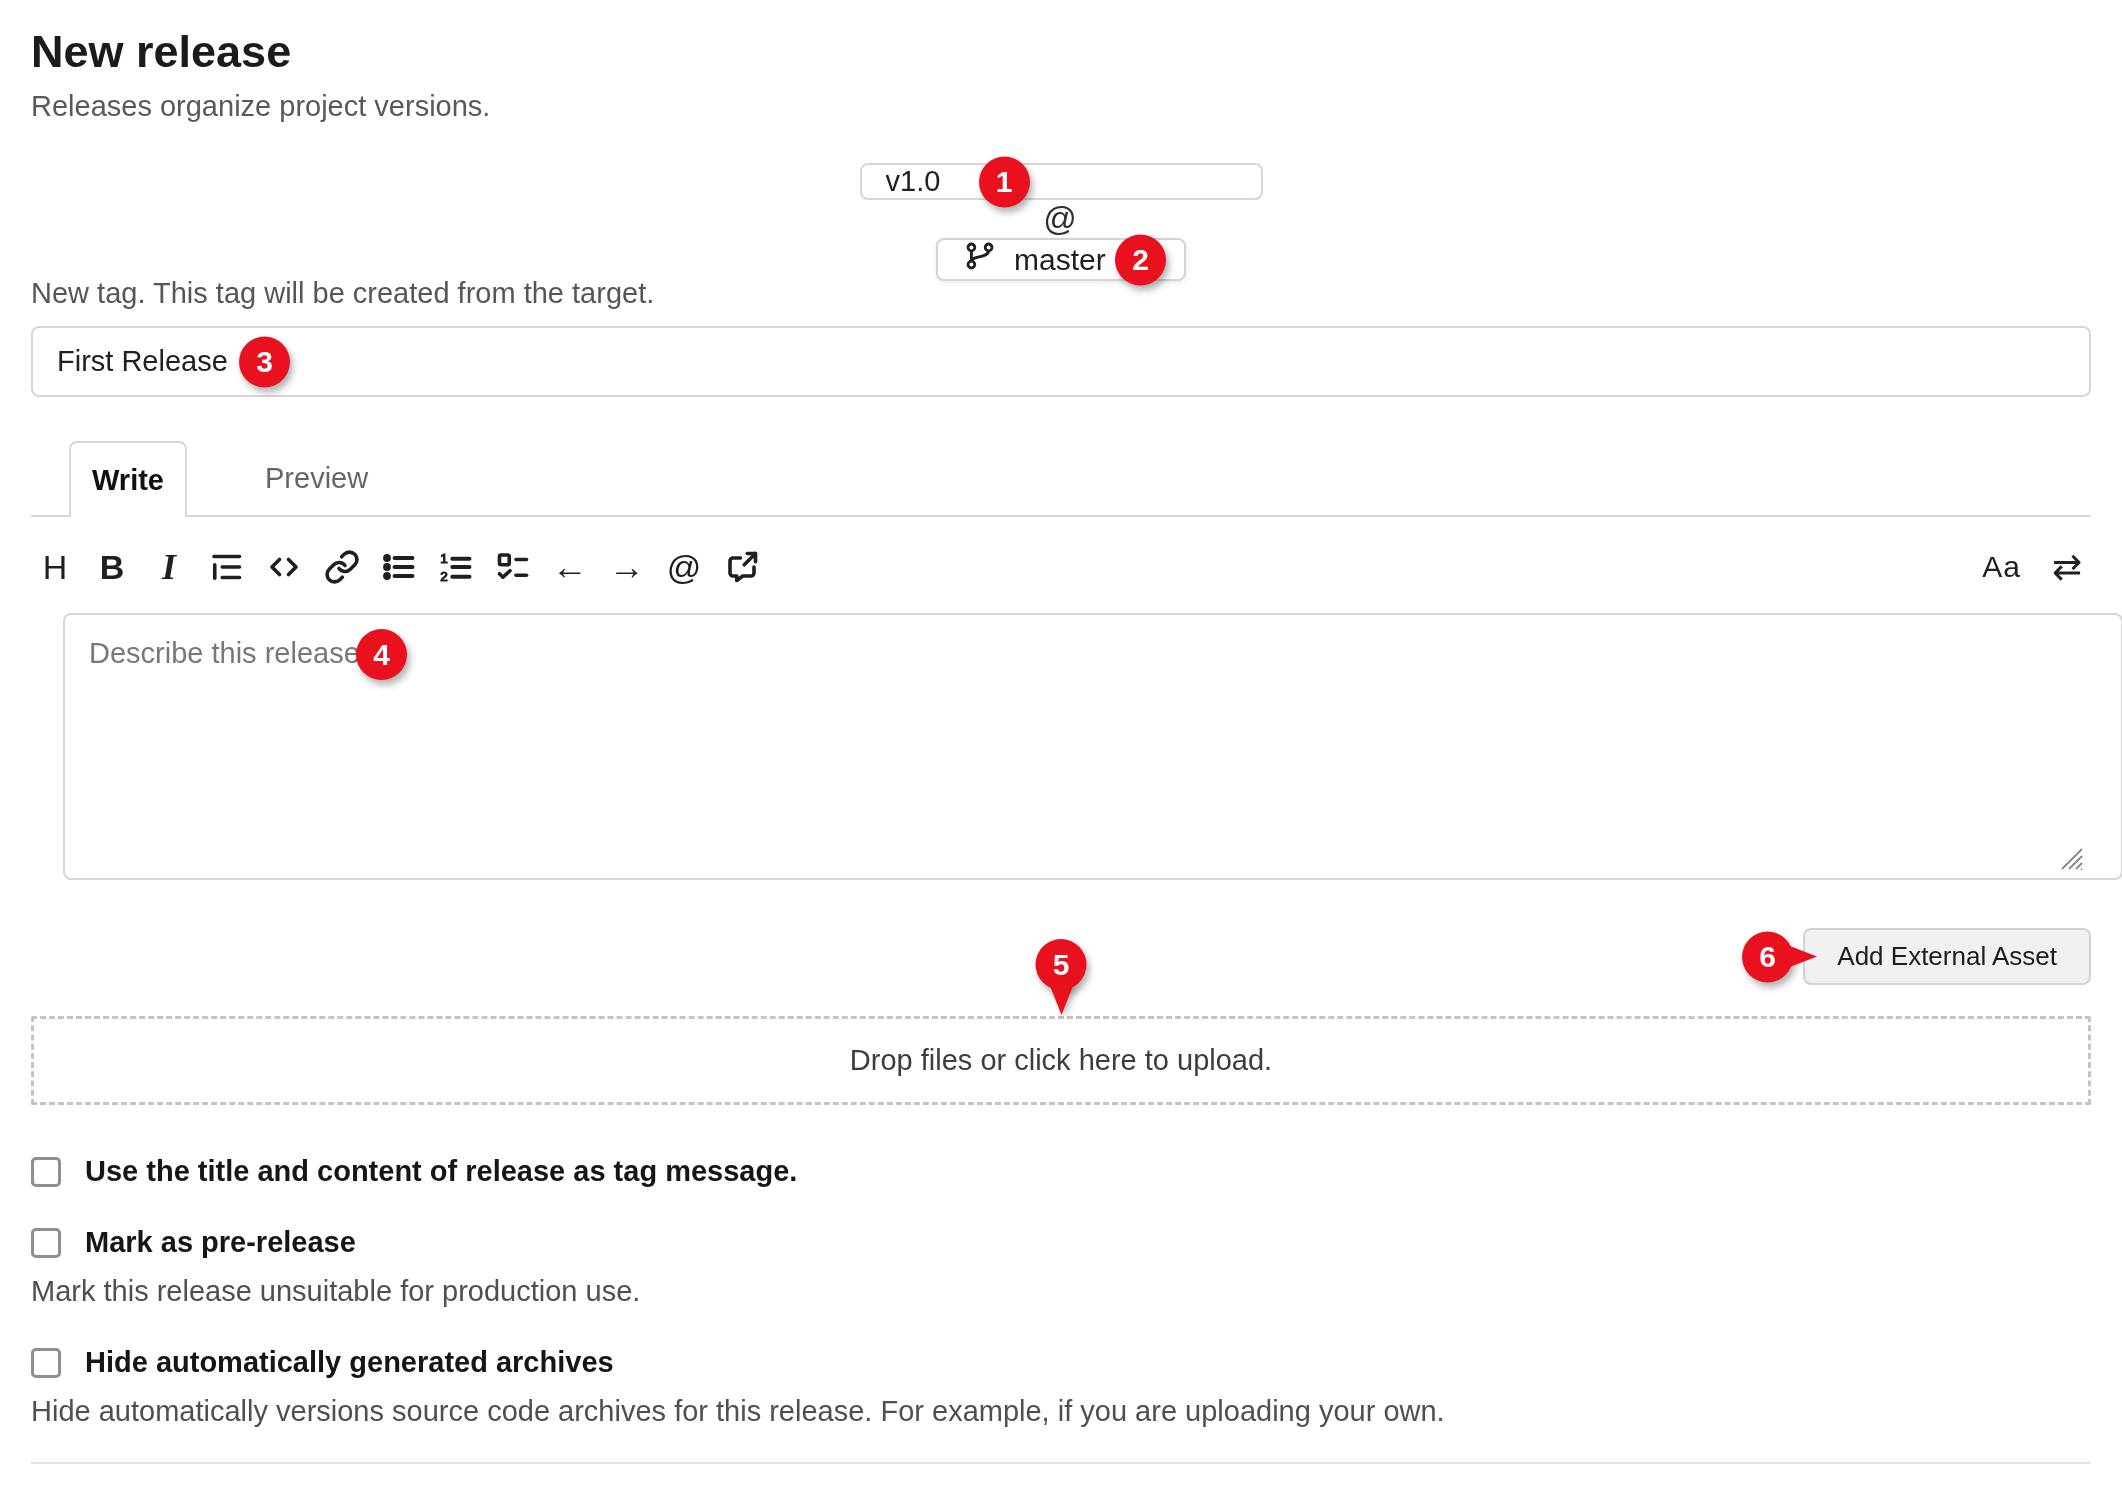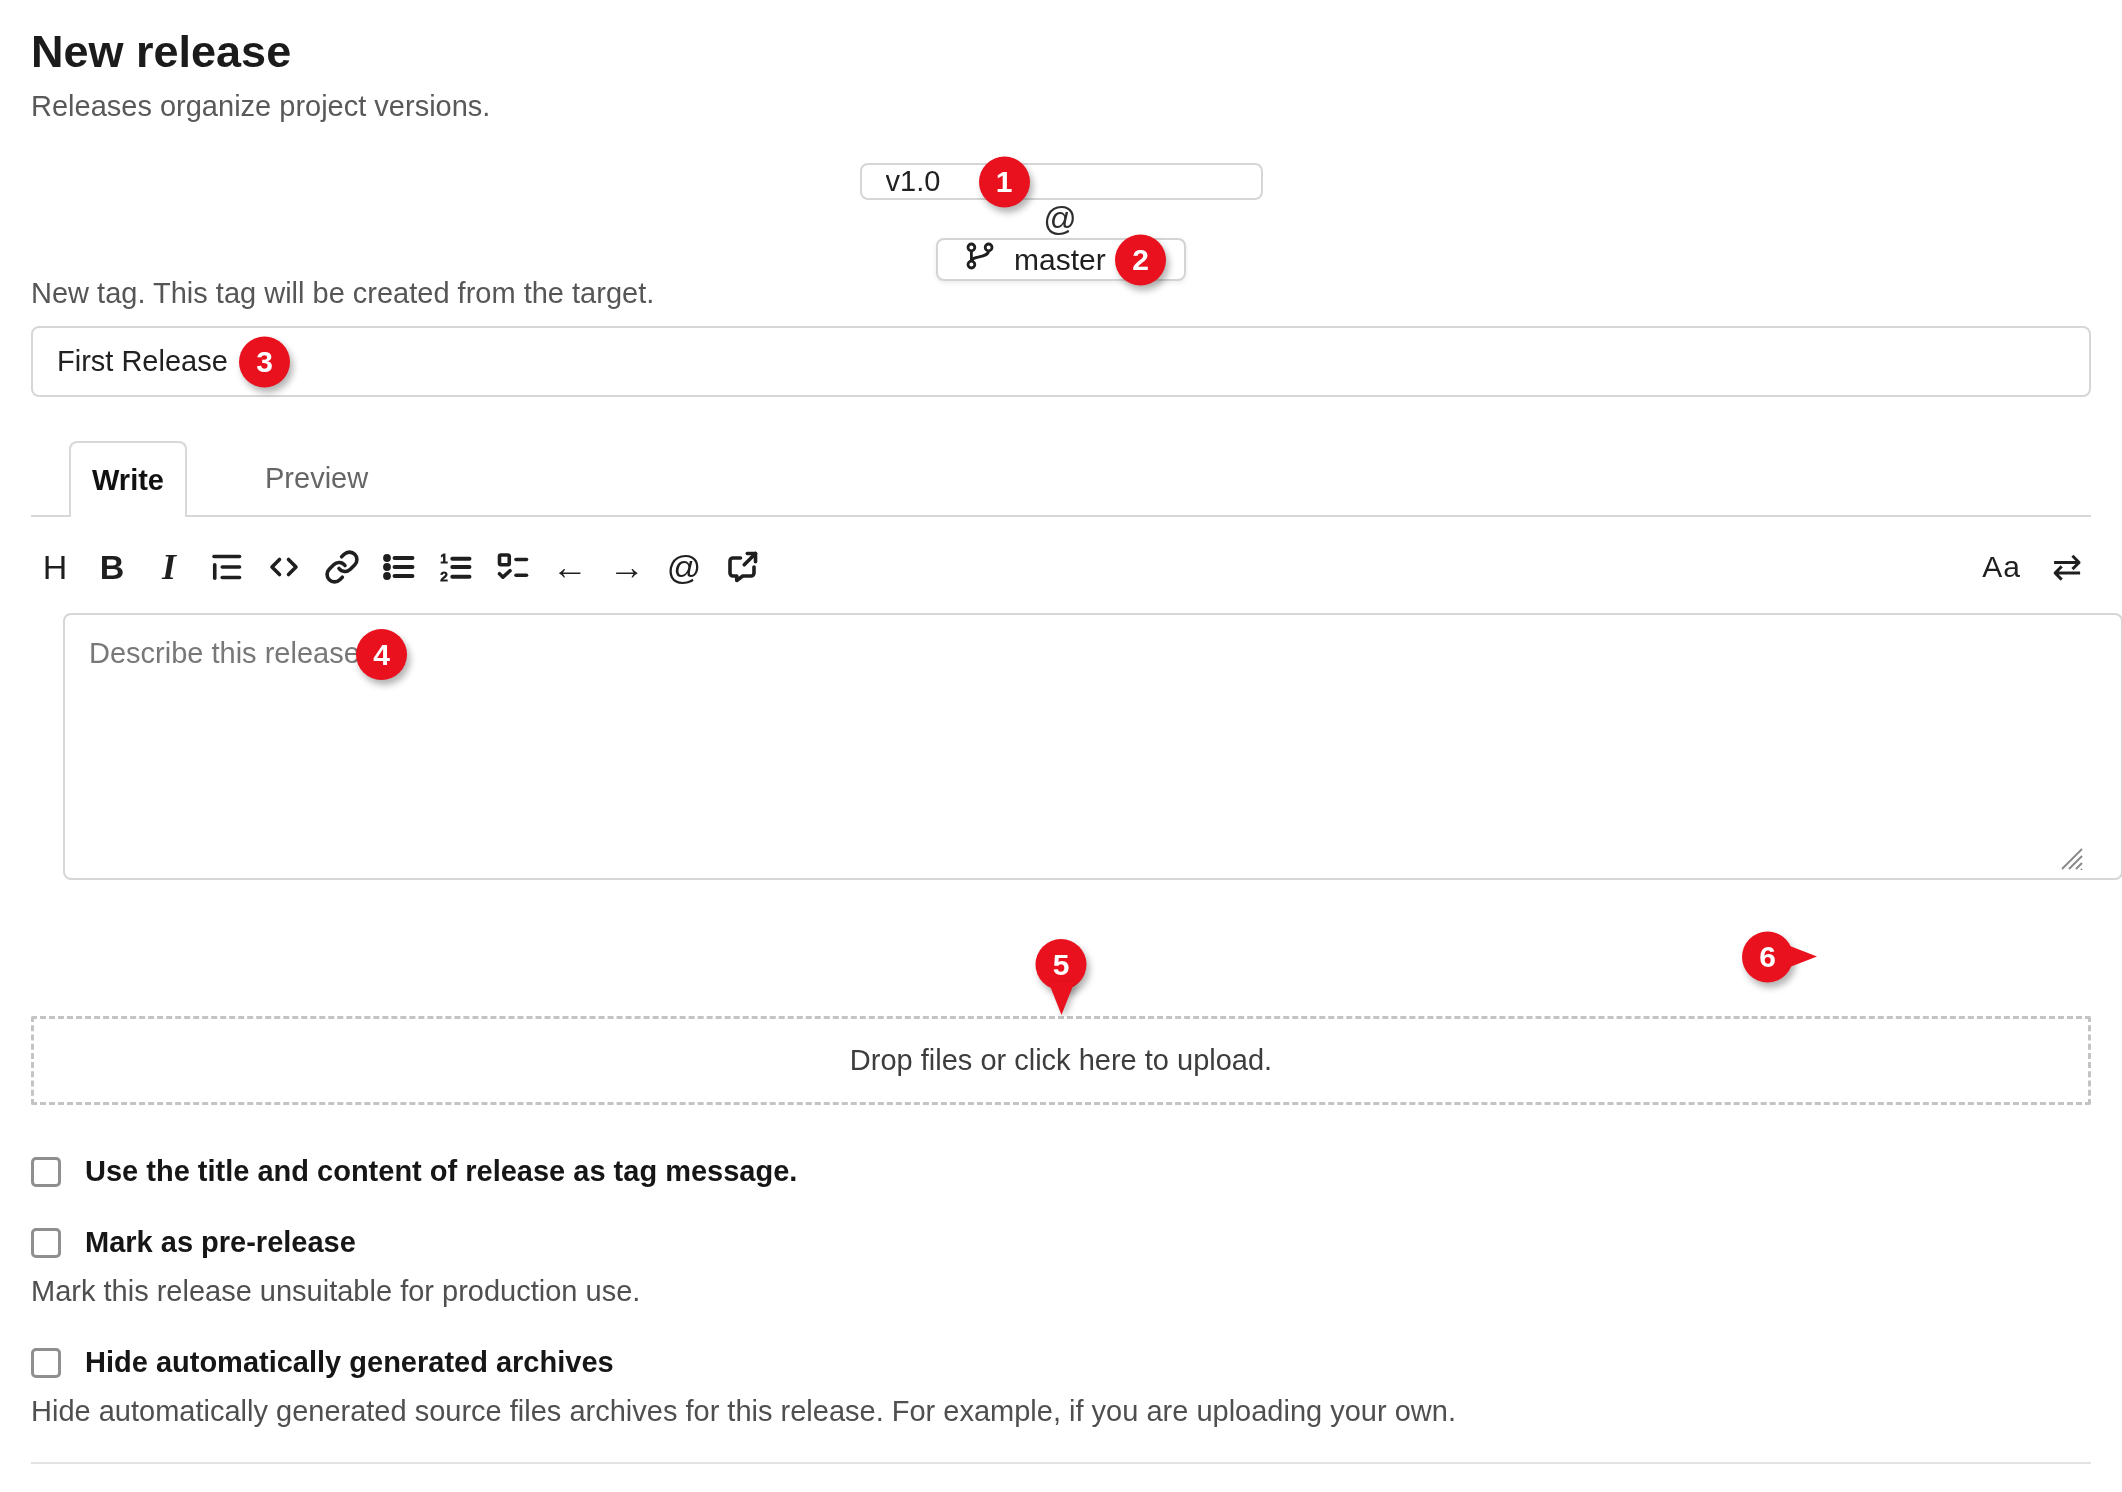--- a/index.html
+++ b/index.html
@@ -267,20 +267,21 @@
           <path d="M25 25 L24 26"></path>
       </svg>
     </div>
   </div>
 
   <div class="attach-row">
     <div class="pointer-marker">
       <div class="ptr-tail"></div>
       <div class="ptr-circle">6</div>
     </div>
+    <button class="add-asset-btn">Add External Asset</button>
   </div>
 
   <div class="dropzone">
     <div class="pin-marker">
       <div class="pin-circle">5</div>
       <div class="pin-tail"></div>
     </div>
     <span>Drop files or click here to upload.</span>
   </div>
 
@@ -296,21 +297,21 @@
         <div class="checkbox"></div>
         <div class="option-label">Mark as pre-release</div>
       </div>
       <div class="option-desc">Mark this release unsuitable for production use.</div>
     </div>
     <div class="option-group">
       <div class="option-row">
         <div class="checkbox"></div>
         <div class="option-label">Hide automatically generated archives</div>
       </div>
-      <div class="option-desc">Hide automatically generated source files archives for this release. For example, if you are uploading your own.</div>
+      <div class="option-desc">Hide automatically versions source code archives for this release. For example, if you are uploading your own.</div>
     </div>
   </div>
 
   <div class="divider"></div>
 
   <div class="footer">
     <button class="btn btn-default">Create tag</button>
     <button class="btn btn-default">Save draft</button>
     <button class="btn btn-primary">Publish release</button>
   </div>

